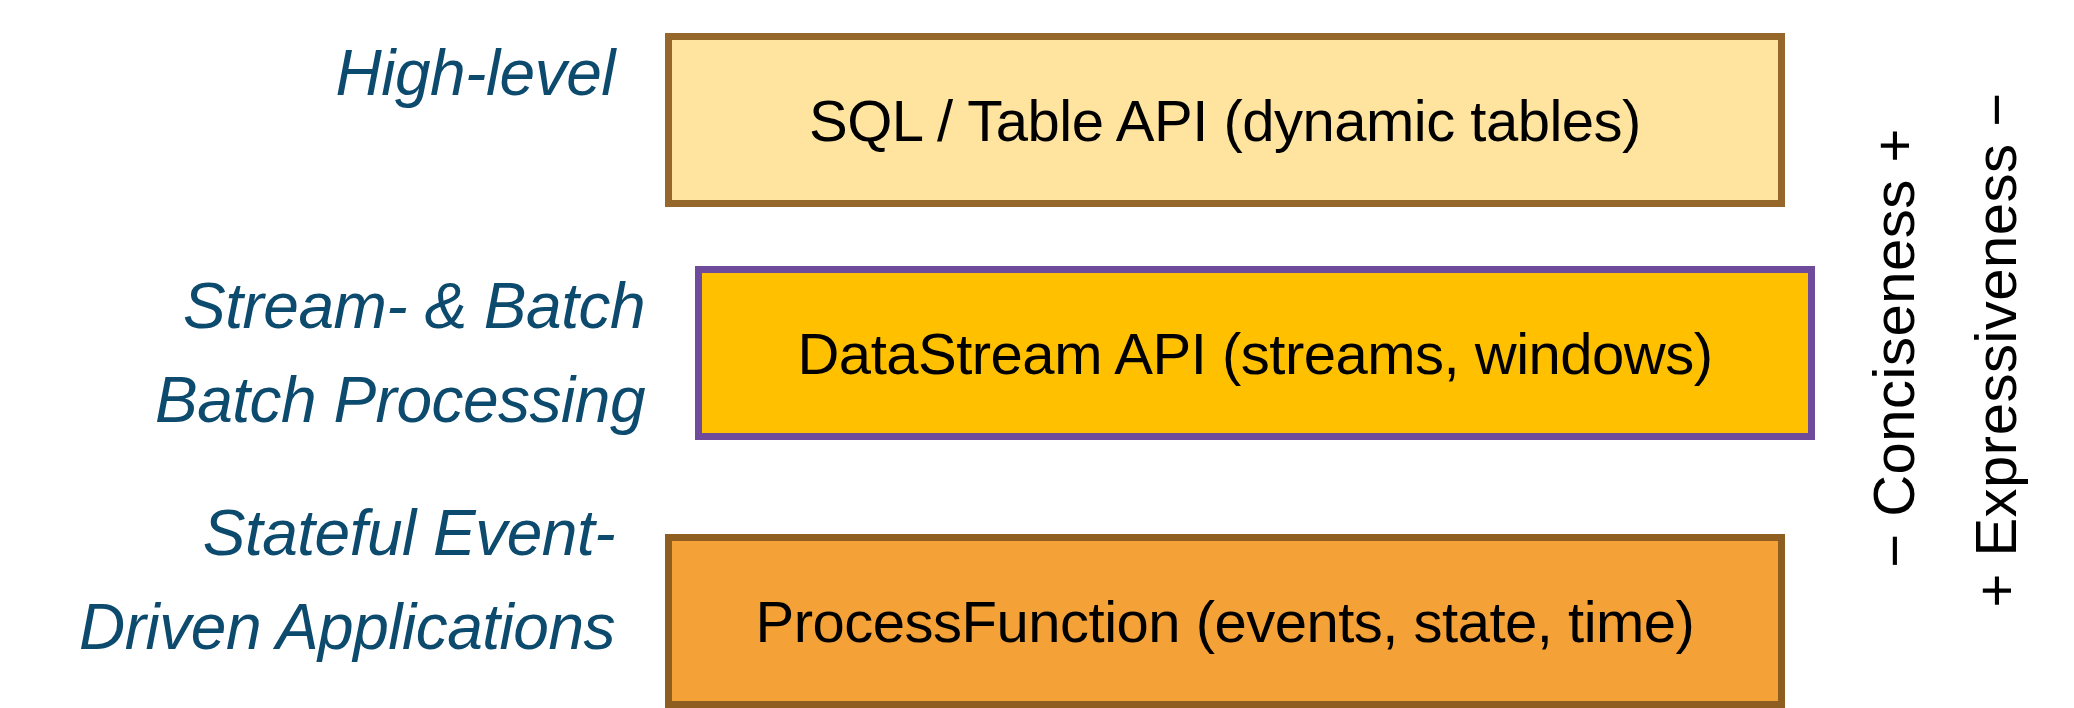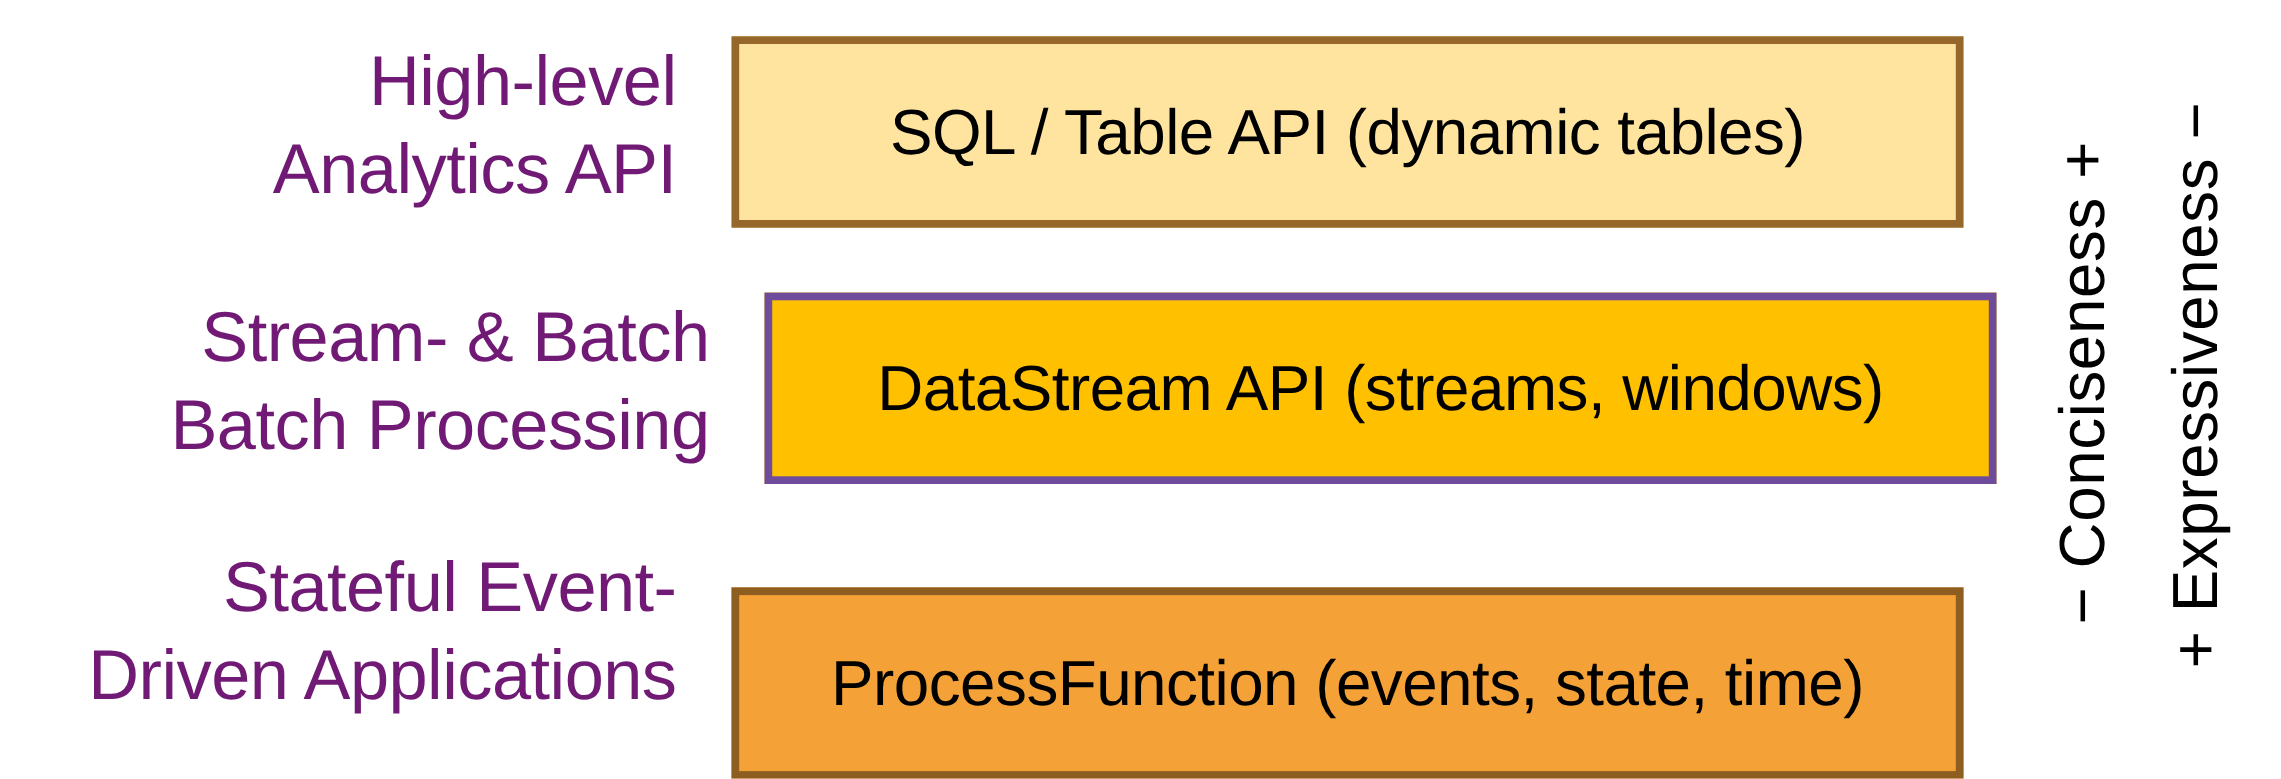--- a/index.html
+++ b/index.html
@@ -17,28 +17,29 @@
   .row-3 { top: 493px; }
 
   .side-label {
     position: absolute;
     left: 0;
     top: 0;
     width: 615px;
     height: 100%;
     display: flex;
     flex-direction: column;
-    justify-content: flex-start;
+    justify-content: space-between;
     align-items: flex-end;
     text-align: right;
     font-size: 64px;
     line-height: 80px;
-    color: #701a75;
+    color: #0c4a6e;
     letter-spacing: -0.5px;
     white-space: nowrap;
+    font-style: italic;
   }
 
   .layer-box {
     position: absolute;
     left: 665px;
     top: 0;
     width: 1120px;
     height: 174px;
     box-sizing: border-box;
     border: 7px solid #000;
@@ -79,21 +80,20 @@
   }
 </style>
 </head>
 <body>
 
 <div class="canvas" style="background-color: rgb(255, 255, 255); color: rgb(0, 0, 0);">
 
   <div class="row row-1">
     <div class="side-label">
       <div>High-level</div>
-      <div>Analytics API</div>
     </div>
     <div class="layer-box" style="background-color: rgb(255, 228, 160); border-color: rgb(150, 103, 42);">
       <span class="layer-box-label">SQL / Table API (dynamic tables)</span>
     </div>
   </div>
 
   <div class="row row-2">
     <div class="side-label">
       <div>Stream- &amp; Batch</div>
       <div>Batch Processing</div>

